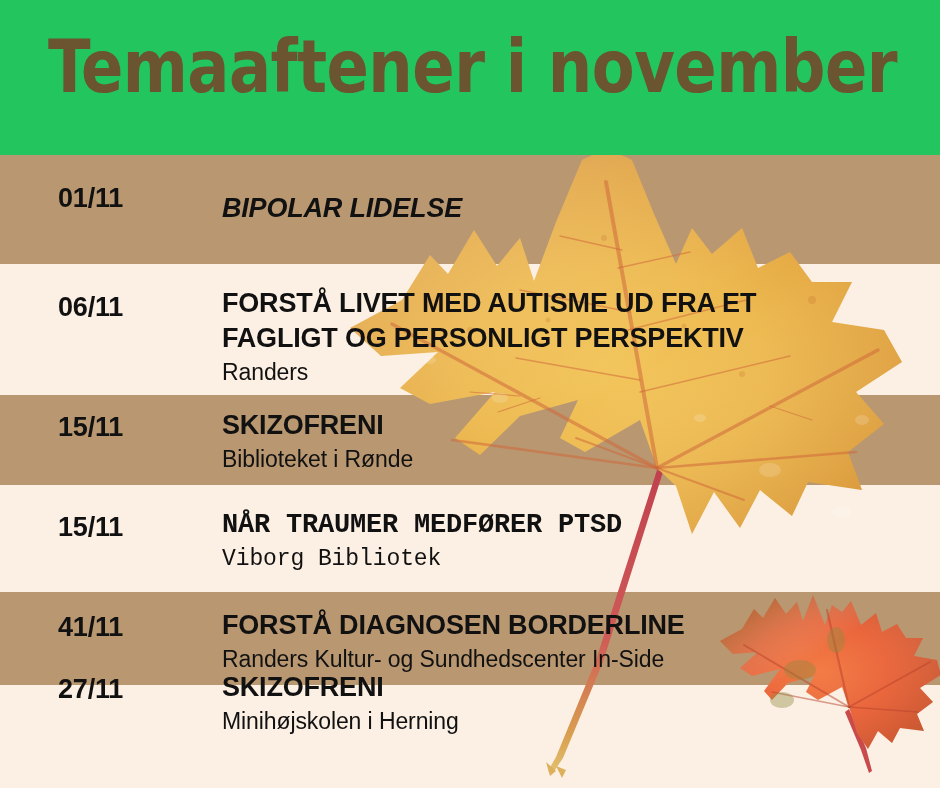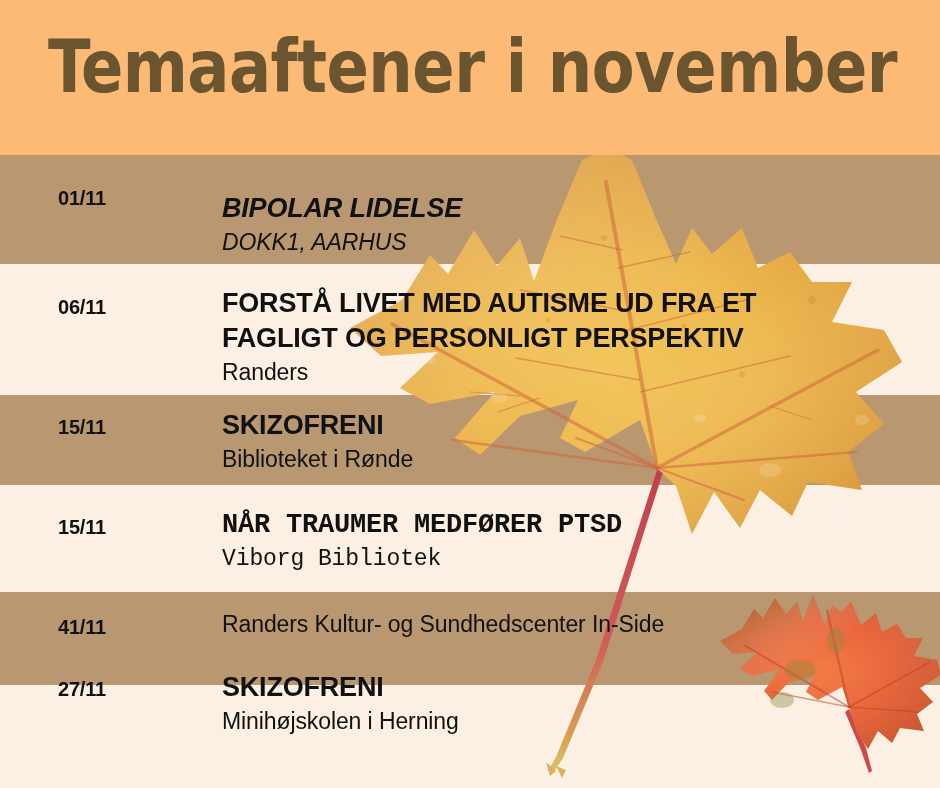--- a/index.html
+++ b/index.html
@@ -22,21 +22,21 @@
     overflow: hidden;
   }
 
   
   .header {
     position: absolute;
     left: 0;
     top: 0;
     width: 940px;
     height: 155px;
-    background: #fdba74;
+    background: #22c55e;
     z-index: 5;
   }
   .poster-title {
     position: absolute;
     left: 48px;
     top: 26px;
     font-family: "Liberation Sans Narrow", "DejaVu Sans Condensed", "Liberation Sans", sans-serif;
     font-weight: 700;
     font-size: 73px;
     line-height: 82px;
@@ -86,21 +86,21 @@
     position: absolute;
     left: 0;
     width: 940px;
     display: flex;
     align-items: flex-start;
   }
   .row-date {
     position: absolute;
     left: 58px;
     font-weight: 700;
-    font-size: 20px;
+    font-size: 27px;
     line-height: 30px;
     color: #111111;
     letter-spacing: -0.2px;
     white-space: nowrap;
   }
   .row-body {
     position: absolute;
     left: 222px;
     right: 10px;
   }
@@ -270,21 +270,20 @@
   <div class="header">
     <div class="poster-title">Temaaftener i november</div>
   </div>
 
   <div class="rows">
 
     <div class="row" style="top:155px;height:109px;">
       <div class="row-date" style="top:28px;">01/11</div>
       <div class="row-body" style="top:36px;font-style:italic;">
         <p class="row-title">BIPOLAR LIDELSE</p>
-        <p class="row-venue">DOKK1, AARHUS</p>
       </div>
     </div>
 
     <div class="row" style="top:264px;height:131px;">
       <div class="row-date" style="top:28px;">06/11</div>
       <div class="row-body" style="top:22px;width:600px;">
         <p class="row-title">FORSTÅ LIVET MED AUTISME UD FRA ET FAGLIGT OG PERSONLIGT PERSPEKTIV</p>
         <p class="row-venue">Randers</p>
       </div>
     </div>
@@ -301,20 +300,21 @@
       <div class="row-date" style="top:27px;">15/11</div>
       <div class="row-body" style="top:23px;font-family:Liberation Mono, monospace;">
         <p class="row-title">NÅR TRAUMER MEDFØRER PTSD</p>
         <p class="row-venue">Viborg Bibliotek</p>
       </div>
     </div>
 
     <div class="row" style="top:592px;height:93px;">
       <div class="row-date" style="top:20px;">41/11</div>
       <div class="row-body" style="top:16px;">
+        <p class="row-title">FORSTÅ DIAGNOSEN BORDERLINE</p>
         <p class="row-venue">Randers Kultur- og Sundhedscenter In-Side</p>
       </div>
     </div>
 
     <div class="row" style="top:656px;height:103px;">
       <div class="row-date" style="top:18px;">27/11</div>
       <div class="row-body" style="top:14px;">
         <p class="row-title">SKIZOFRENI</p>
         <p class="row-venue">Minihøjskolen i Herning</p>
       </div>

